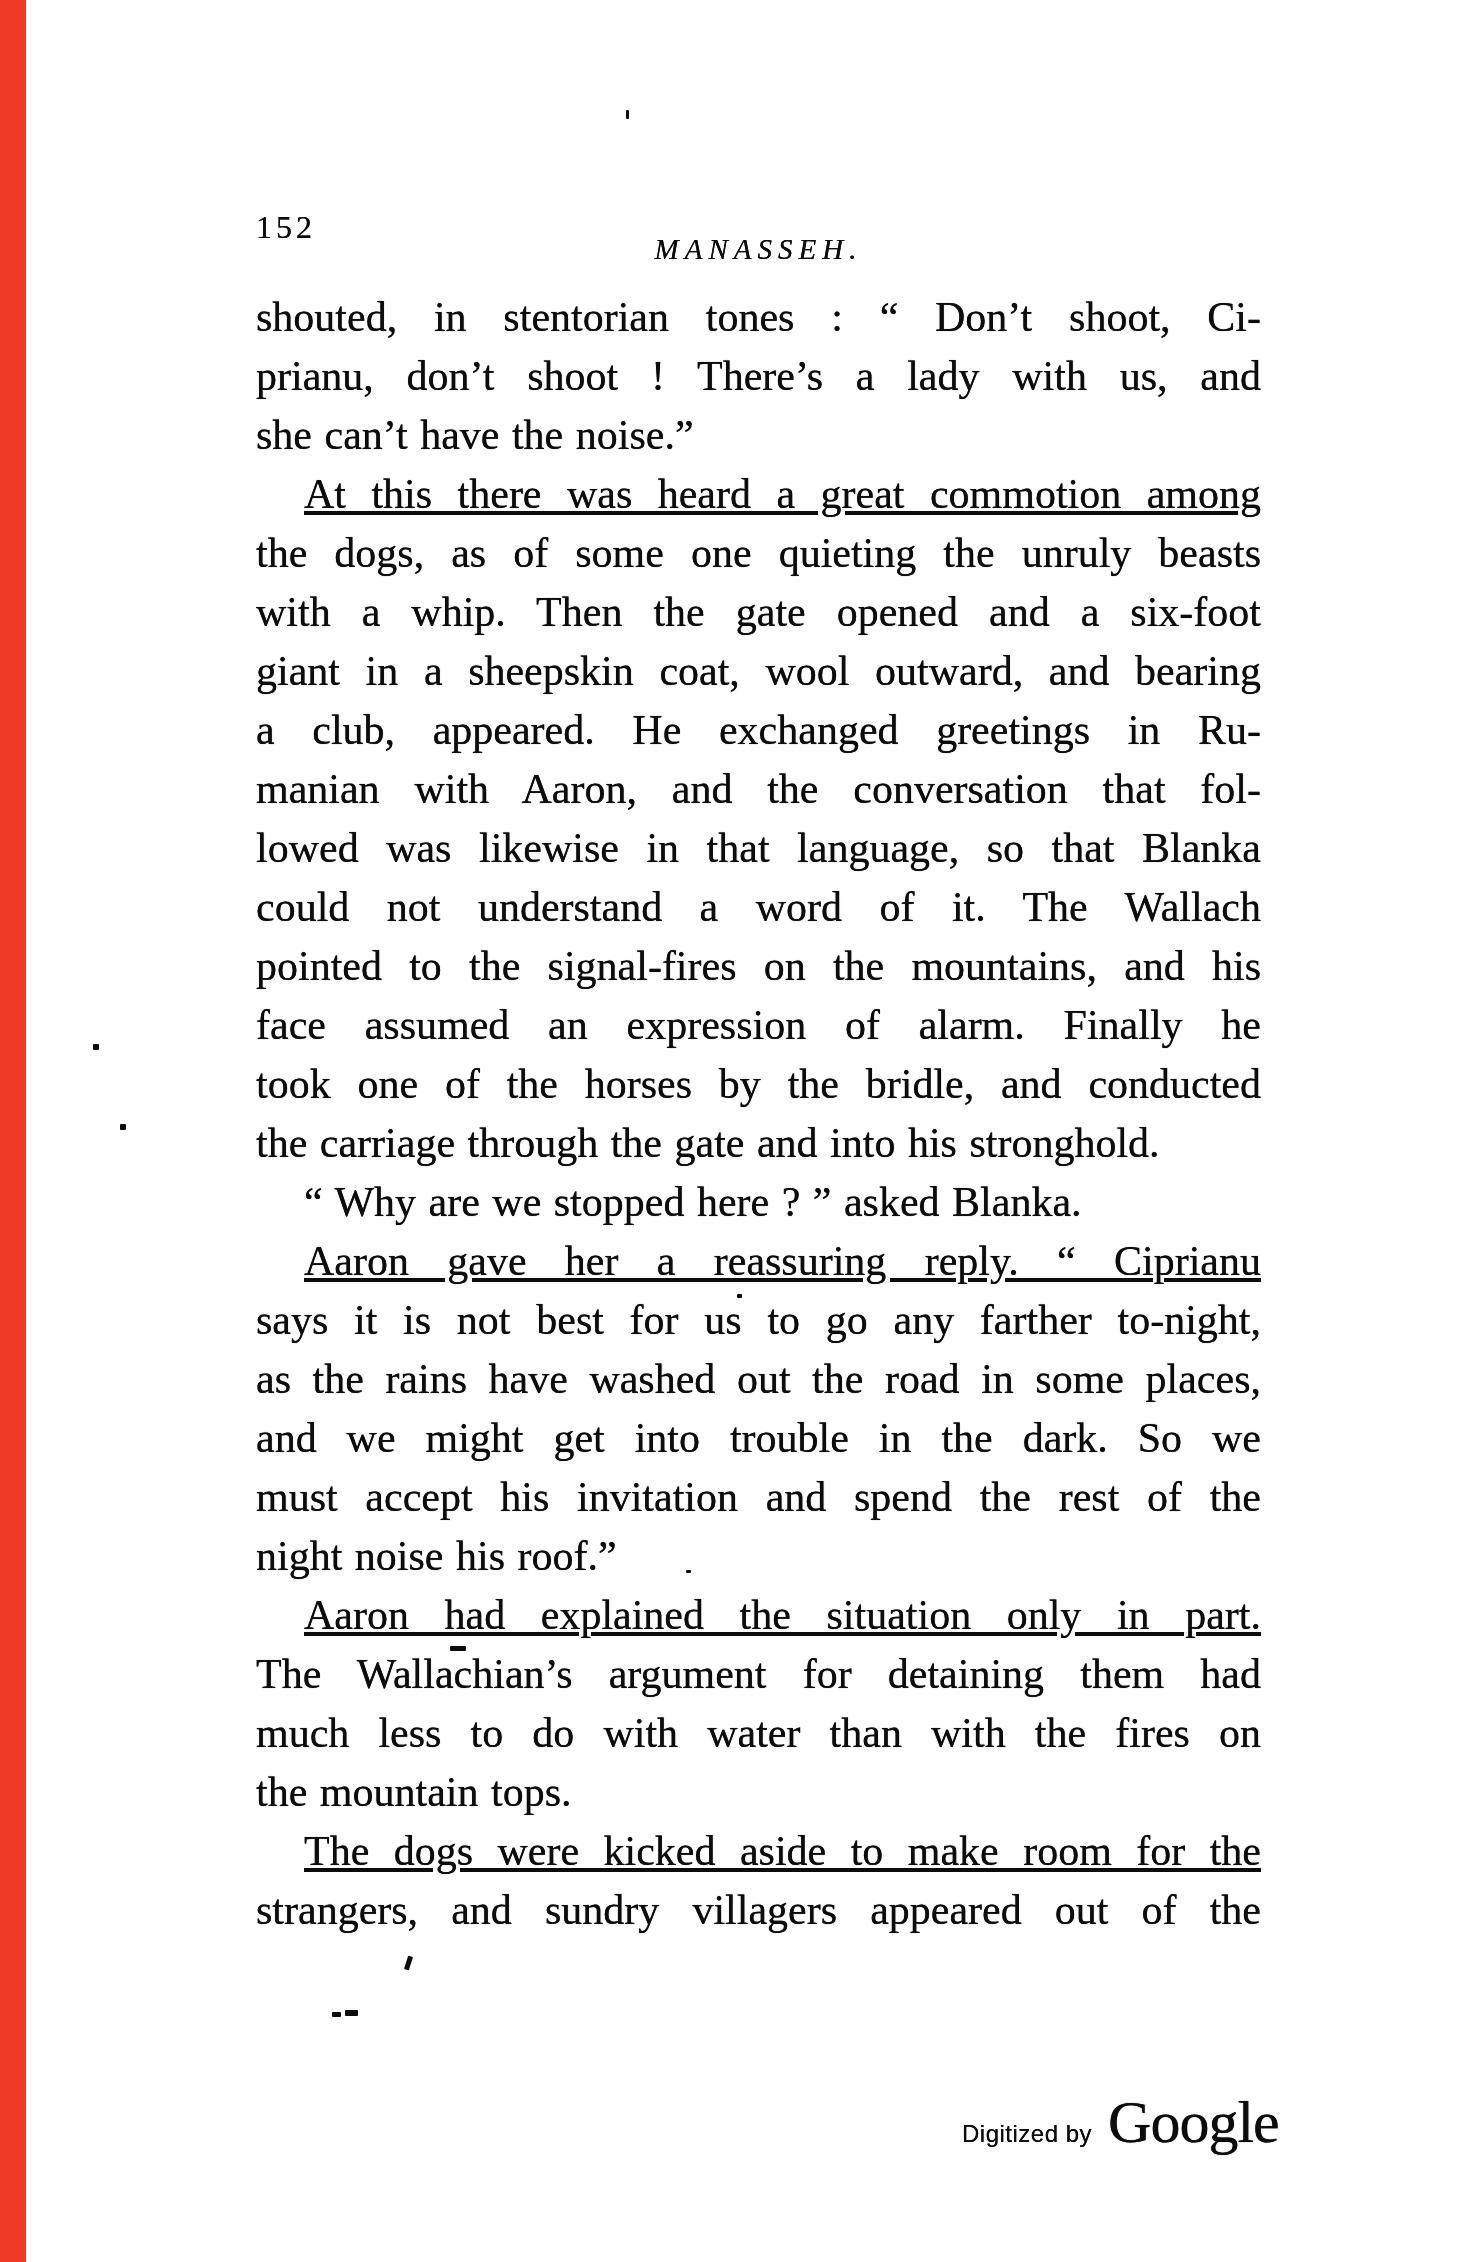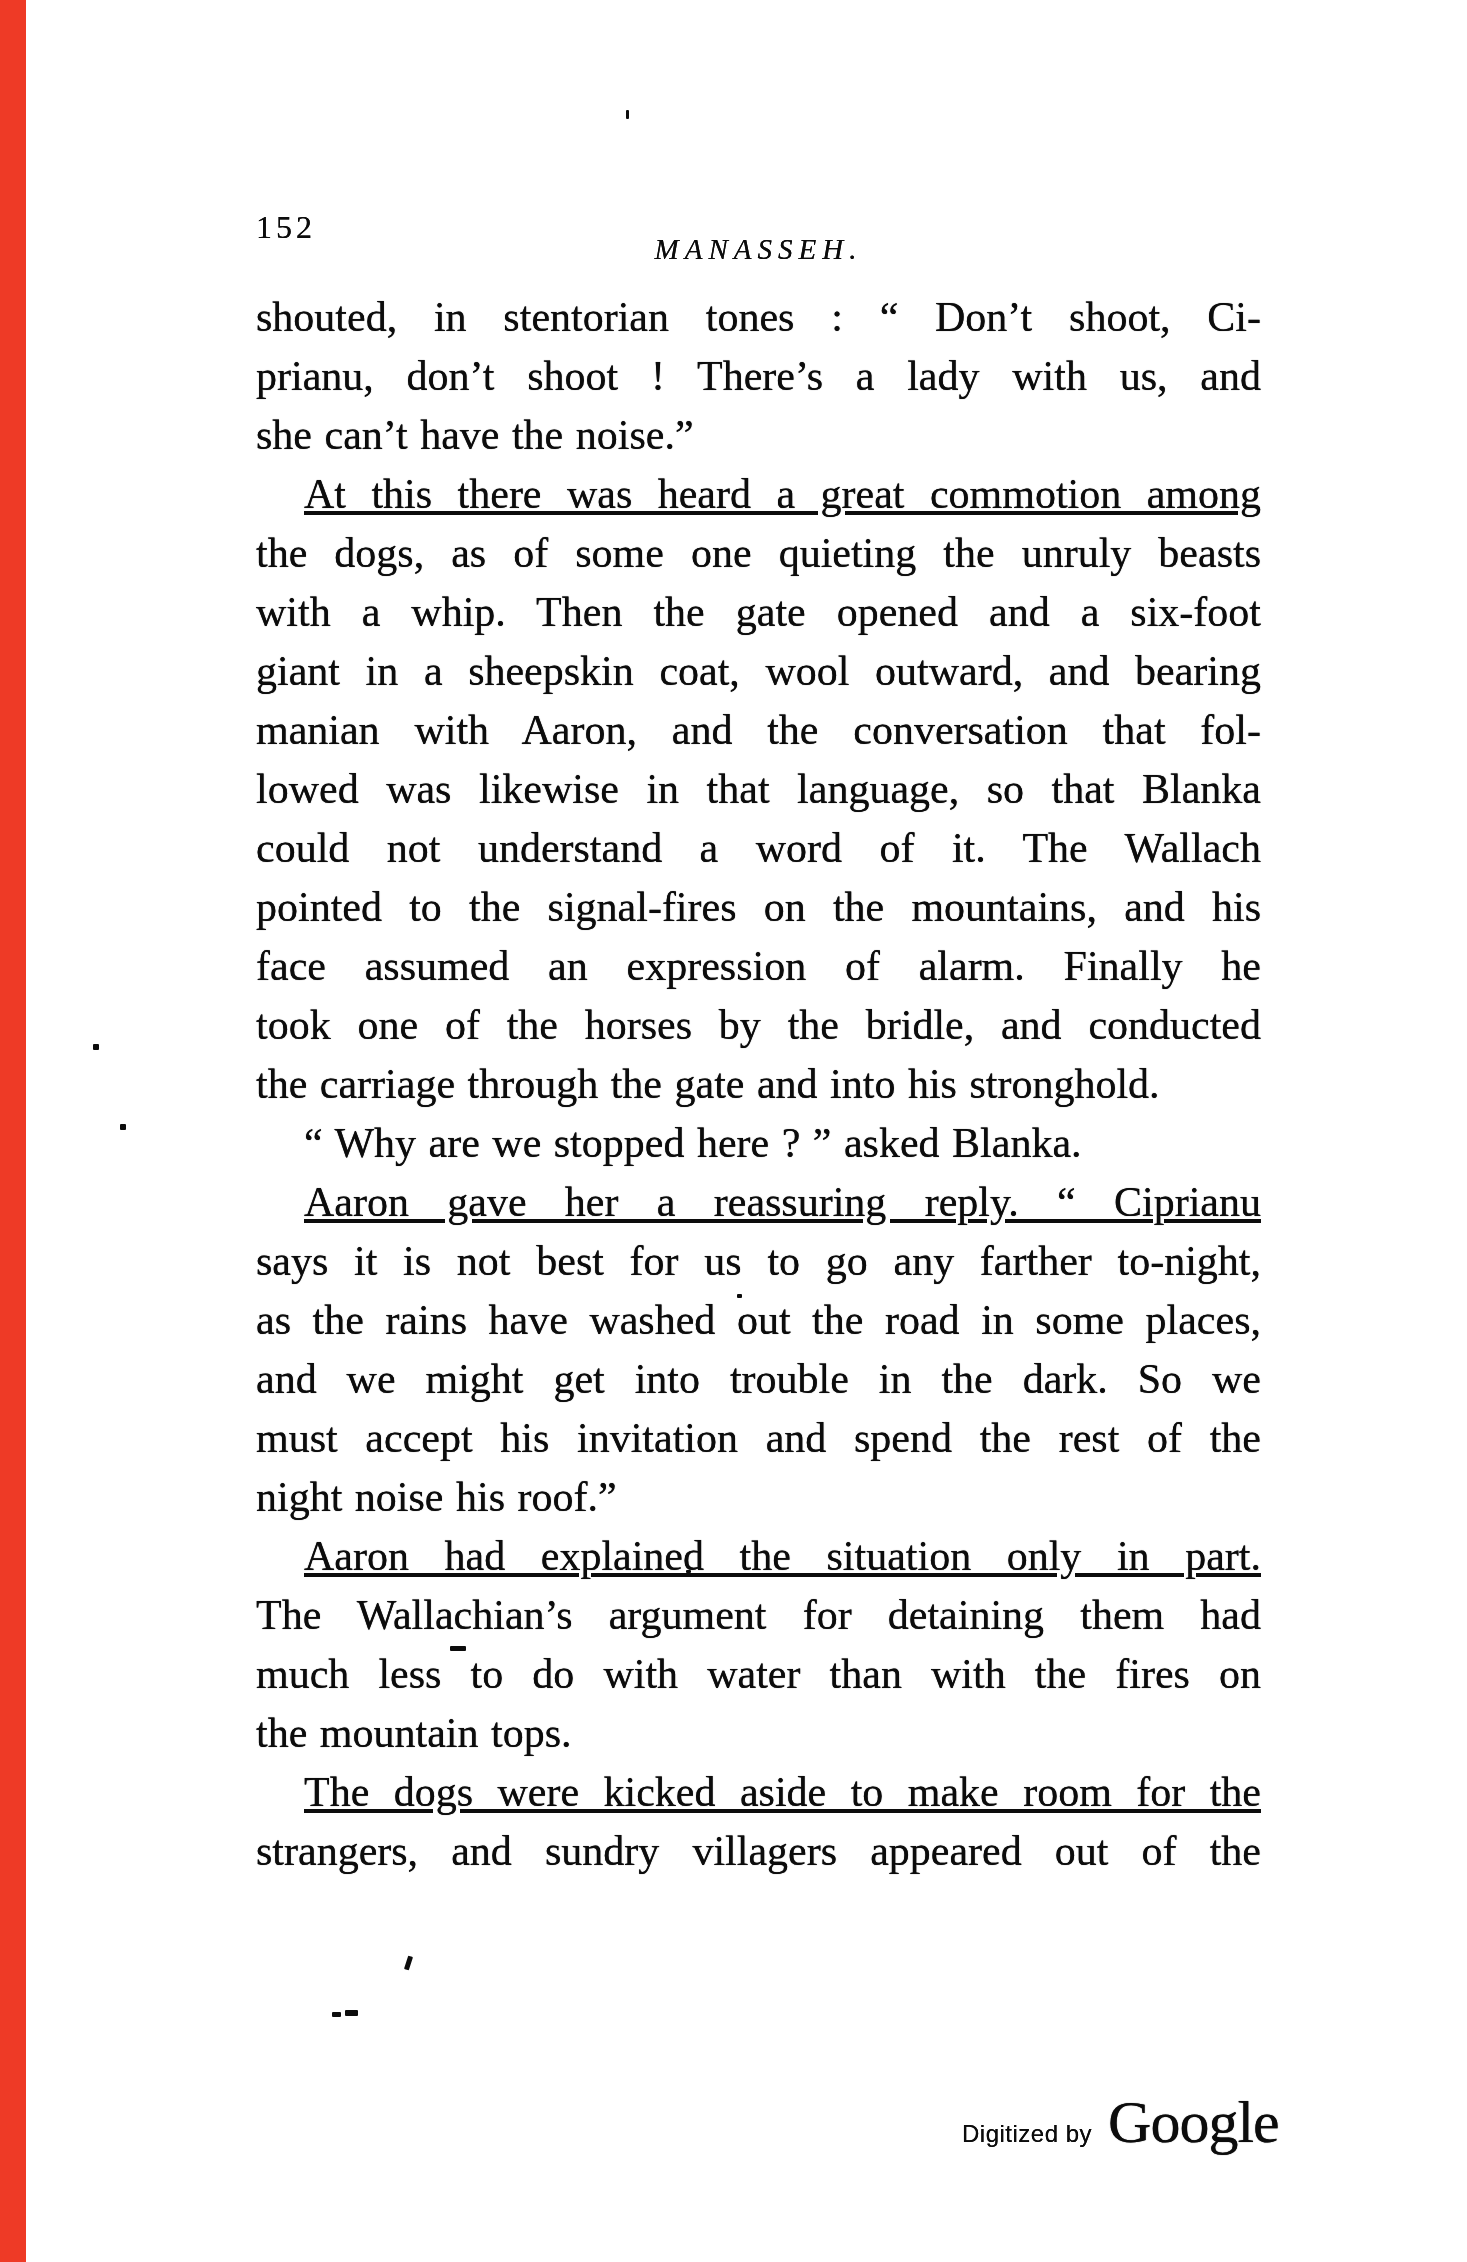--- a/index.html
+++ b/index.html
@@ -65,20 +65,21 @@
   <div class="hdr-title">MANASSEH.</div>
 
   <div class="body-text" id="body-lines">
       <div class="line j">shouted, in stentorian tones : “ Don’t shoot, Ci-</div>
       <div class="line j">prianu, don’t shoot !  There’s a lady with us, and</div>
       <div class="line">she can’t have the noise.”</div>
       <div class="line j in">At this there was heard a great commotion among</div>
       <div class="line j">the dogs, as of some one quieting the unruly beasts</div>
       <div class="line j">with a whip.  Then the gate opened and a six-foot</div>
       <div class="line j">giant in a sheepskin coat, wool outward, and bearing</div>
+      <div class="line j">a club, appeared.  He exchanged greetings in Ru-</div>
       <div class="line j">manian with Aaron, and the conversation that fol-</div>
       <div class="line j">lowed was likewise in that language, so that Blanka</div>
       <div class="line j">could not understand a word of it.  The Wallach</div>
       <div class="line j">pointed to the signal-fires on the mountains, and his</div>
       <div class="line j">face assumed an expression of alarm.  Finally he</div>
       <div class="line j">took one of the horses by the bridle, and conducted</div>
       <div class="line">the carriage through the gate and into his stronghold.</div>
       <div class="line in">“ Why are we stopped here ? ” asked Blanka.</div>
       <div class="line j in">Aaron gave her a reassuring reply.  “ Ciprianu</div>
       <div class="line j">says it is not best for us to go any farther to-night,</div>

